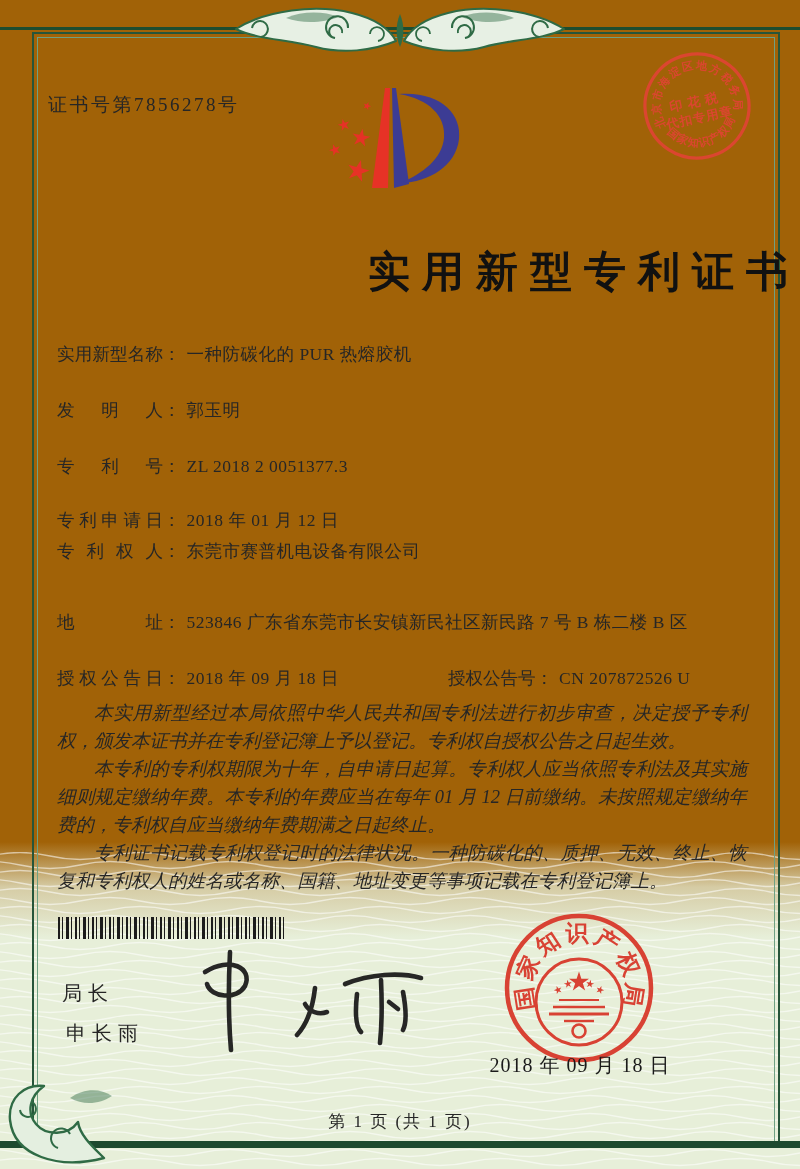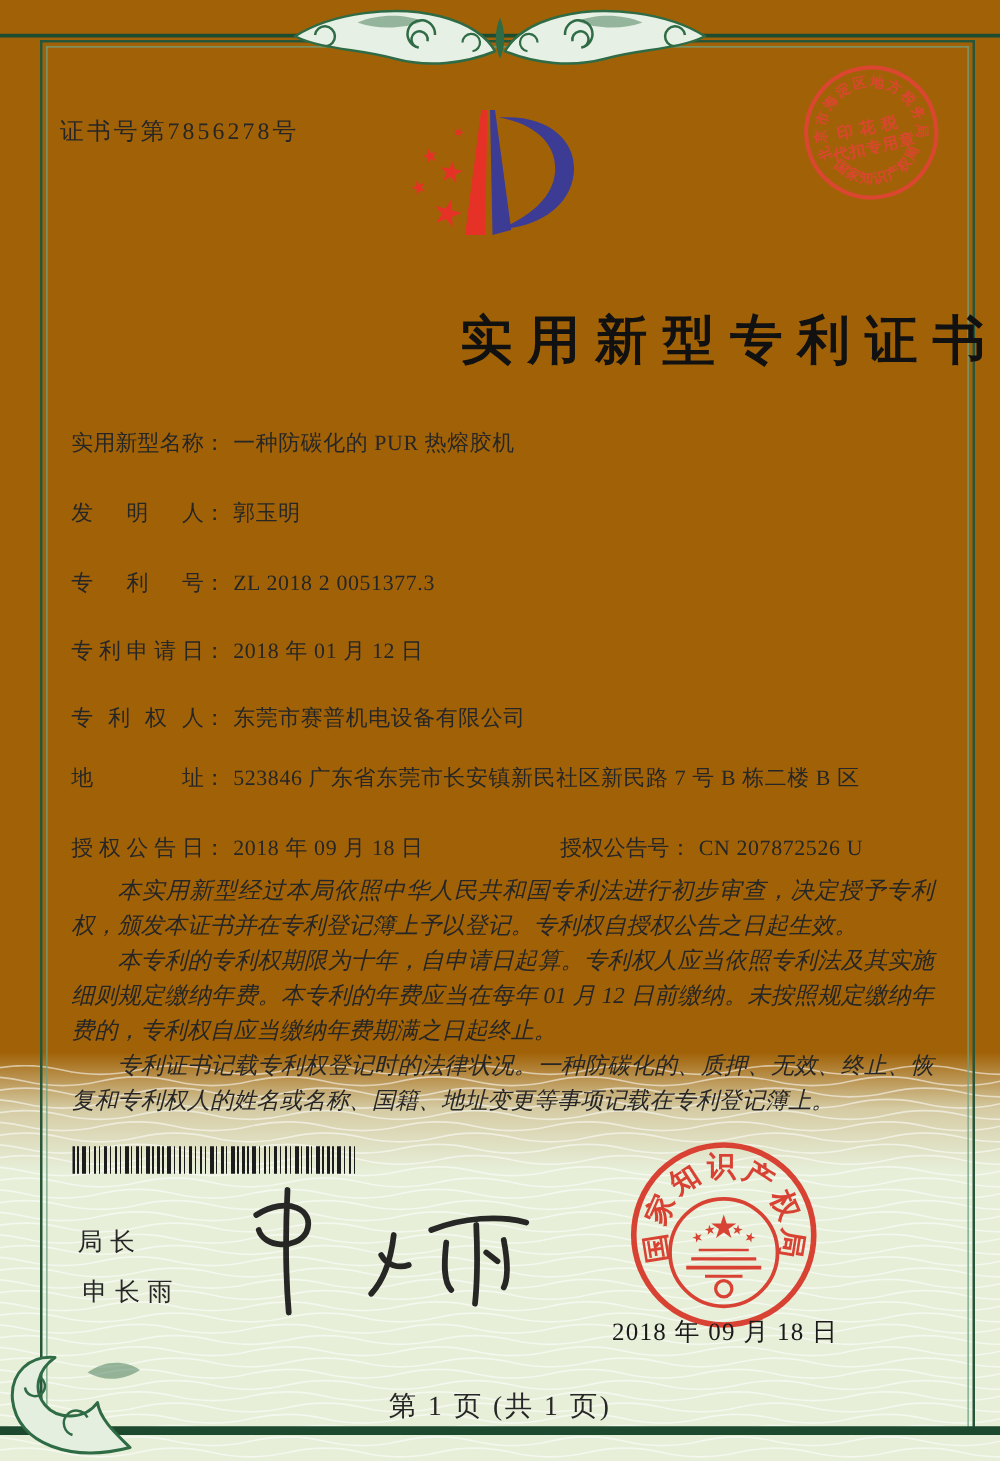--- a/index.html
+++ b/index.html
@@ -72,21 +72,21 @@
   .director-title{position:absolute;left:62px;top:980px;font-size:20px;letter-spacing:6px;z-index:2;}
   .director-name{position:absolute;left:66px;top:1020px;font-size:20px;letter-spacing:6px;z-index:2;}
   .signature{position:absolute;left:185px;top:942px;z-index:2;}
 
   
   .tax-stamp{position:absolute;left:637px;top:46px;z-index:3;opacity:.92;}
   .round-seal{position:absolute;left:484px;top:893px;z-index:3;opacity:.95;}
   .seal-date{position:absolute;left:482px;top:1052px;width:196px;text-align:center;font-size:20px;letter-spacing:1px;color:#1a1a1a;z-index:4;}
 
   
-  .footer{position:absolute;left:0;top:1110px;width:800px;text-align:center;font-size:22px;letter-spacing:2px;z-index:2;}
+  .footer{position:absolute;left:0;top:1110px;width:800px;text-align:center;font-size:17px;letter-spacing:2px;z-index:2;}
 
   .seal-arc-text{font-family:"Liberation Serif","DejaVu Serif",serif;}
 </style>
 </head>
 <body>
 
 <div id="cert">
 
   <div class="green-zone"></div>
   <svg class="waves" width="800" height="317" viewBox="0 0 800 317" xmlns="http://www.w3.org/2000/svg">
@@ -198,21 +198,21 @@
   </div>
   <div class="field-row" style="top:340px">
     <span class="flabel">实用新型名称</span><span class="fcolon">：</span><span class="fvalue">一种防碳化的 PUR 热熔胶机</span>
   </div>
   <div class="field-row" style="top:452px">
     <span class="flabel">专利号</span><span class="fcolon">：</span><span class="fvalue">ZL 2018 2 0051377.3</span>
   </div>
   <div class="field-row" style="top:506px">
     <span class="flabel">专利申请日</span><span class="fcolon">：</span><span class="fvalue">2018 年 01 月 12 日</span>
   </div>
-  <div class="field-row" style="top:560px">
+  <div class="field-row" style="top:537px">
     <span class="flabel">专利权人</span><span class="fcolon">：</span><span class="fvalue">东莞市赛普机电设备有限公司</span>
   </div>
   <div class="field-row" style="top:608px">
     <span class="flabel">地址</span><span class="fcolon">：</span><span class="fvalue">523846 广东省东莞市长安镇新民社区新民路 7 号 B 栋二楼 B 区</span>
   </div>
   <div class="field-row" style="top:664px;width:690px">
     <span class="flabel">授权公告日</span><span class="fcolon">：</span><span class="fvalue">2018 年 09 月 18 日</span>
     <span class="grant-no-group">
       <span class="nlabel">授权公告号</span><span class="fcolon">：</span><span class="fvalue">CN 207872526 U</span>
     </span>

